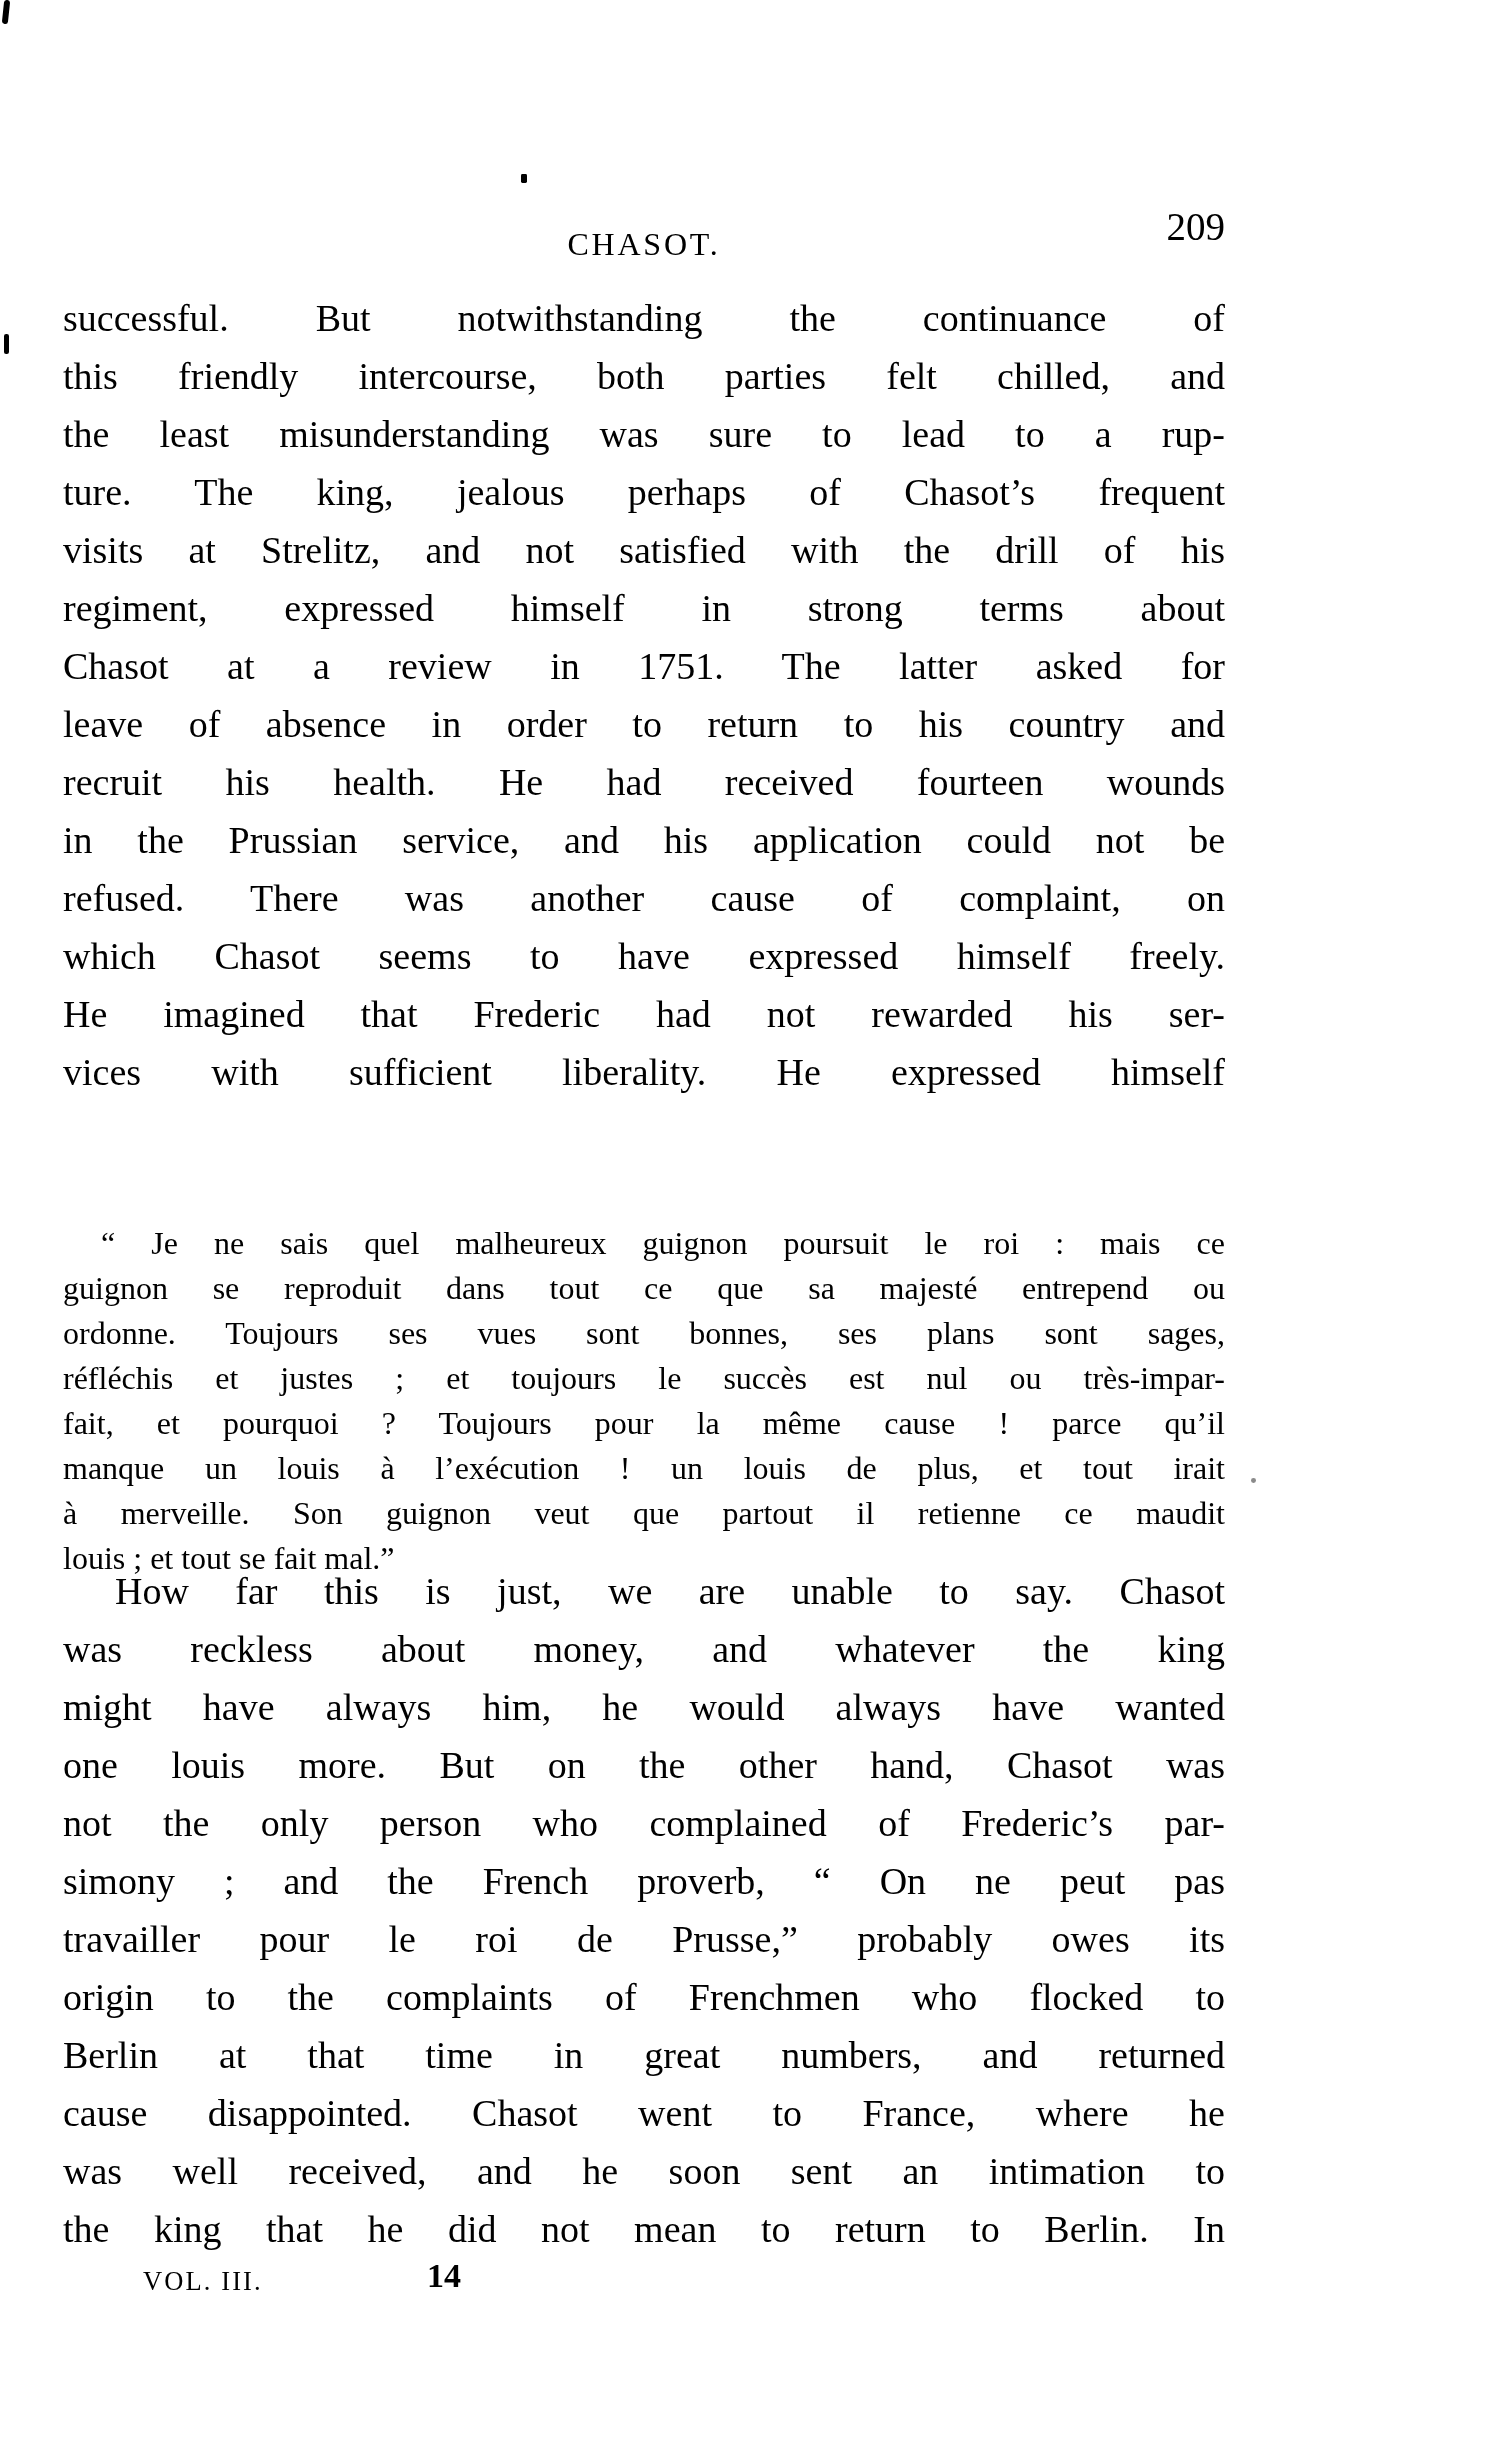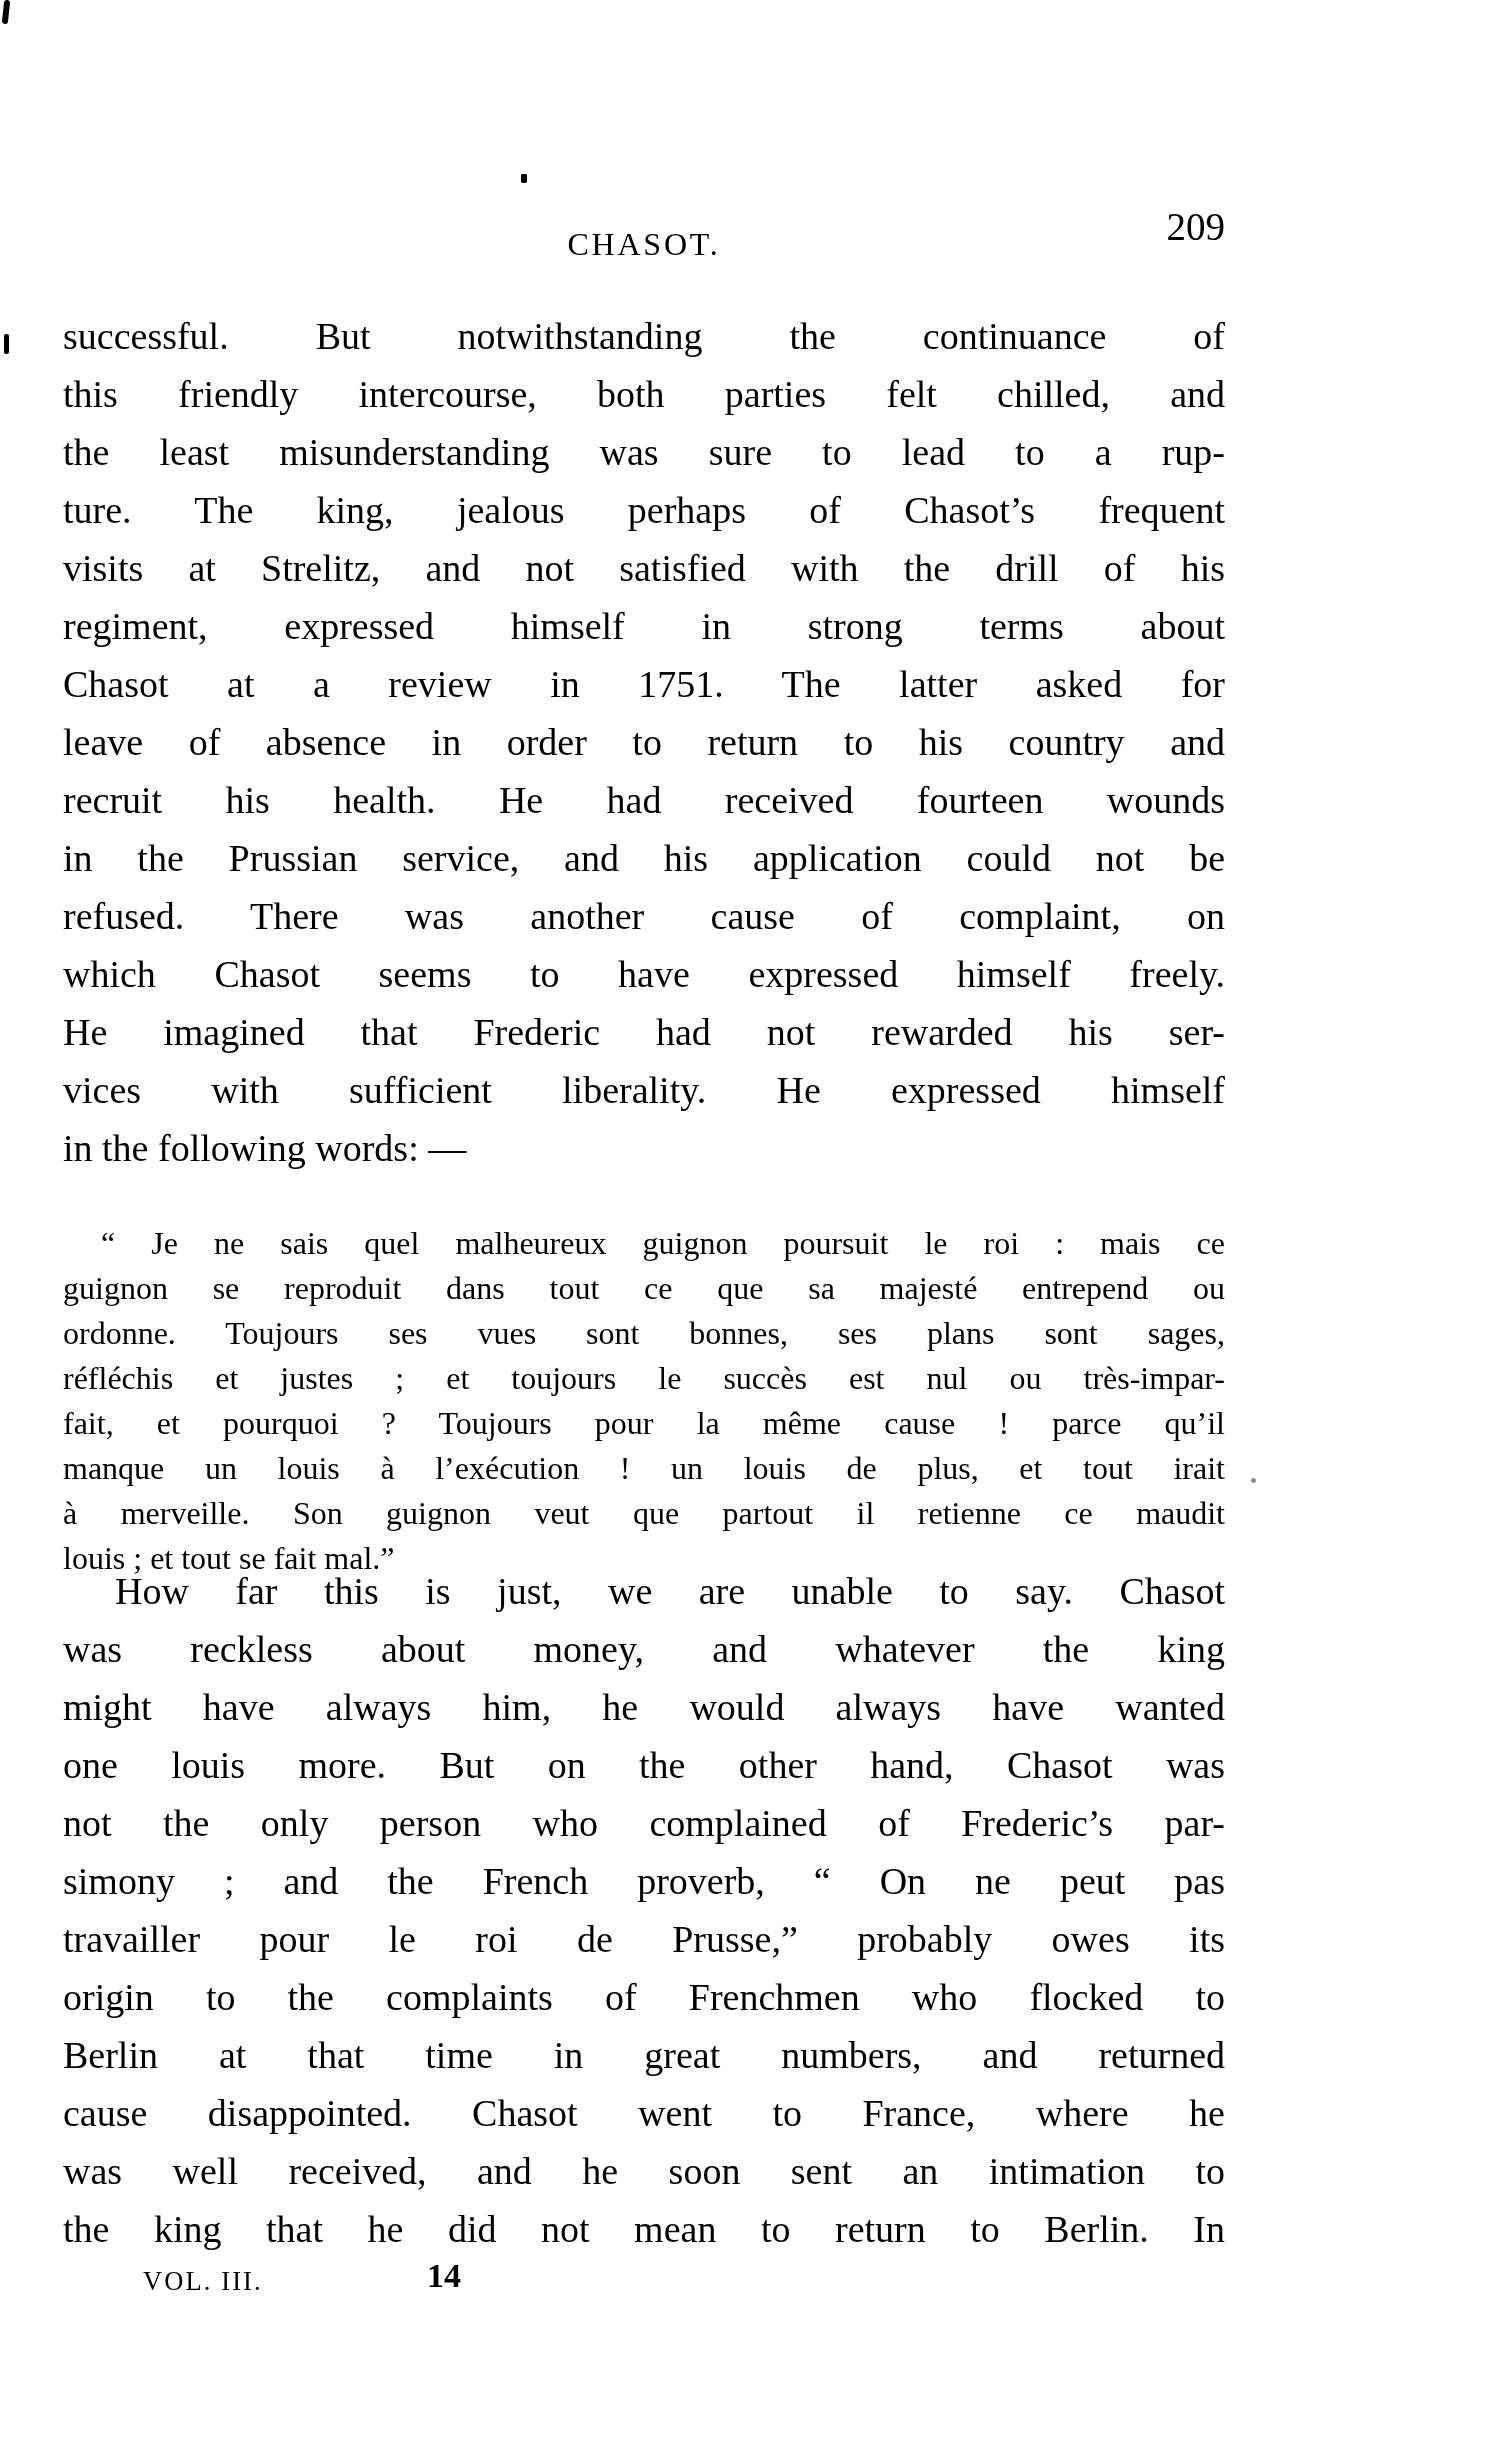--- a/index.html
+++ b/index.html
@@ -29,21 +29,21 @@
     white-space: nowrap;
   }
   .page-number {
     position: absolute;
     right: 0;
     top: 0;
     font-size: 39px;
     white-space: nowrap;
   }
   
-  .para1 { top: 307px; }
+  .para1 { top: 289px; }
   .quote { top: 1221px; }
   .para2 { top: 1562px; }
   .line {
     font-size: 38px;
     line-height: 58px;
     text-align: justify;
     text-align-last: justify;
     text-justify: inter-word;
   }
   .quote .line {
@@ -114,21 +114,20 @@
     <div class="line">visits at Strelitz, and not satisfied with the drill of his</div>
     <div class="line">regiment, expressed himself in strong terms about</div>
     <div class="line">Chasot at a review in 1751.  The latter asked for</div>
     <div class="line">leave of absence in order to return to his country and</div>
     <div class="line">recruit his health.  He had received fourteen wounds</div>
     <div class="line">in the Prussian service, and his application could not be</div>
     <div class="line">refused.  There was another cause of complaint, on</div>
     <div class="line">which Chasot seems to have expressed himself freely.</div>
     <div class="line">He imagined that Frederic had not rewarded his ser-</div>
     <div class="line">vices with sufficient liberality.  He expressed himself</div>
-    <div class="line last-line">in the following words: —</div>
   </div>
 
   <div class="content-col quote">
     <div class="line indent-quote">“ Je ne sais quel malheureux guignon poursuit le roi :  mais ce</div>
     <div class="line">guignon se reproduit dans tout ce que sa majesté entrepend ou</div>
     <div class="line">ordonne.   Toujours ses vues sont bonnes, ses plans sont sages,</div>
     <div class="line">réfléchis et justes ;  et toujours le succès est nul ou très-impar-</div>
     <div class="line">fait, et pourquoi ?   Toujours pour la même cause !  parce qu’il</div>
     <div class="line">manque un louis à l’exécution !  un louis de plus, et tout irait</div>
     <div class="line">à merveille.  Son guignon veut que partout il retienne ce maudit</div>

